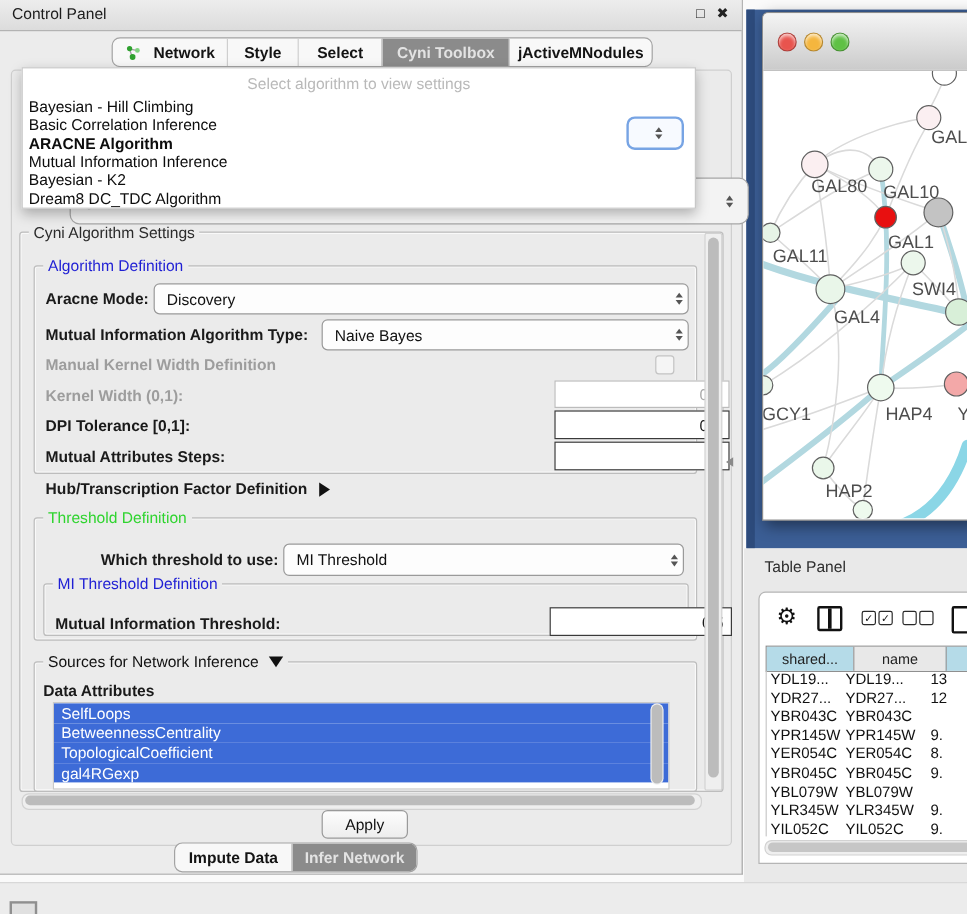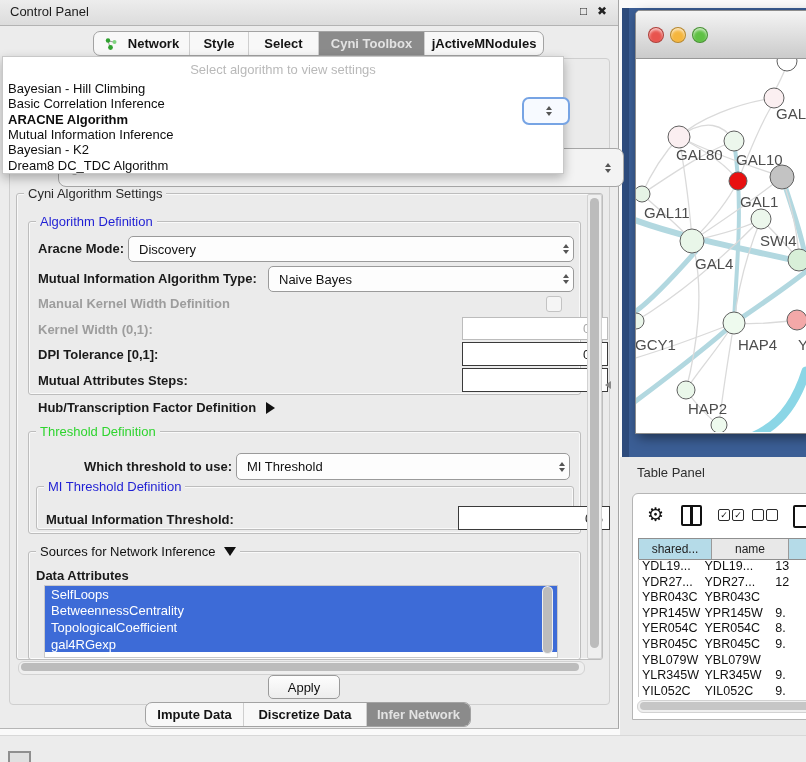--- a/index.html
+++ b/index.html
@@ -15,21 +15,21 @@
   .tb-icon{top:4px;font-size:12px;color:#222;font-weight:bold;cursor:default;}
   #cp-body-panel{left:9px;top:58px;width:599px;height:645px;background:#ebebeb;border:1px solid #cfcfcf;border-radius:4px;}
 
   
   .tabbar{display:flex;height:23px;background:#f8f8f8;border:1px solid #a3a3a3;border-radius:7px;overflow:hidden;z-index:12;}
   .tab{display:flex;align-items:center;justify-content:center;gap:11px;height:100%;font-weight:bold;color:#141414;border-left:1px solid #cfcfcf;cursor:default;}
   .tab:first-child{border-left:none;}
   .tab.sel{background:#8b8b8b;color:#e3e3e3;}
 
   
-  #popup{left:2px;top:56px;width:560px;height:116px;background:#ffffff;border:1px solid #c8c8c8;
+  #popup{left:18px;top:56px;width:560px;height:116px;background:#ffffff;border:1px solid #c8c8c8;
          box-shadow:0 4px 10px rgba(0,0,0,.28);z-index:20;}
   #popup-head{height:24px;display:flex;align-items:center;justify-content:center;color:#b9b9b9;}
   .dd-item{height:15.3px;display:flex;align-items:center;padding-left:5px;color:#0d0d0d;cursor:default;}
 
   
   #ghost-combo{left:58px;top:148px;width:540px;height:37px;background:#f3f3f3;border:1px solid #a6a6a6;border-radius:8px;z-index:5;
                display:flex;align-items:center;padding:0 12px;color:#9b9b9b;}
   #focus-ring{left:522px;top:97px;width:44px;height:24px;background:#f7faff;border:2px solid #77a4e4;border-radius:7px;z-index:25;
               display:flex;align-items:center;justify-content:center;}
 
@@ -255,23 +255,20 @@
       <div class="sb-thumb" style="position:absolute;left:2px;top:1px;width:558px;height:8px;"></div>
     </div>
 
     <div id="apply-btn" class="abs">
       <span>Apply</span>
     </div>
 
     <div id="cp-bottom-tabs" class="abs tabbar" style="left:145px;top:702px;">
         <div class="tab" style="width: 97px; font-size: 13px;">
           <span>Impute Data</span>
-        </div>
-        <div class="tab" style="width: 122px; font-size: 13px;">
-          <span>Discretize Data</span>
         </div>
         <div class="tab sel" style="width: 103px; font-size: 13px;">
           <span>Infer Network</span>
         </div>
       </div>
   </div>
 
   <div id="net-panel" class="abs"></div>
   <div id="net-panel-edge" class="abs"></div>
 

